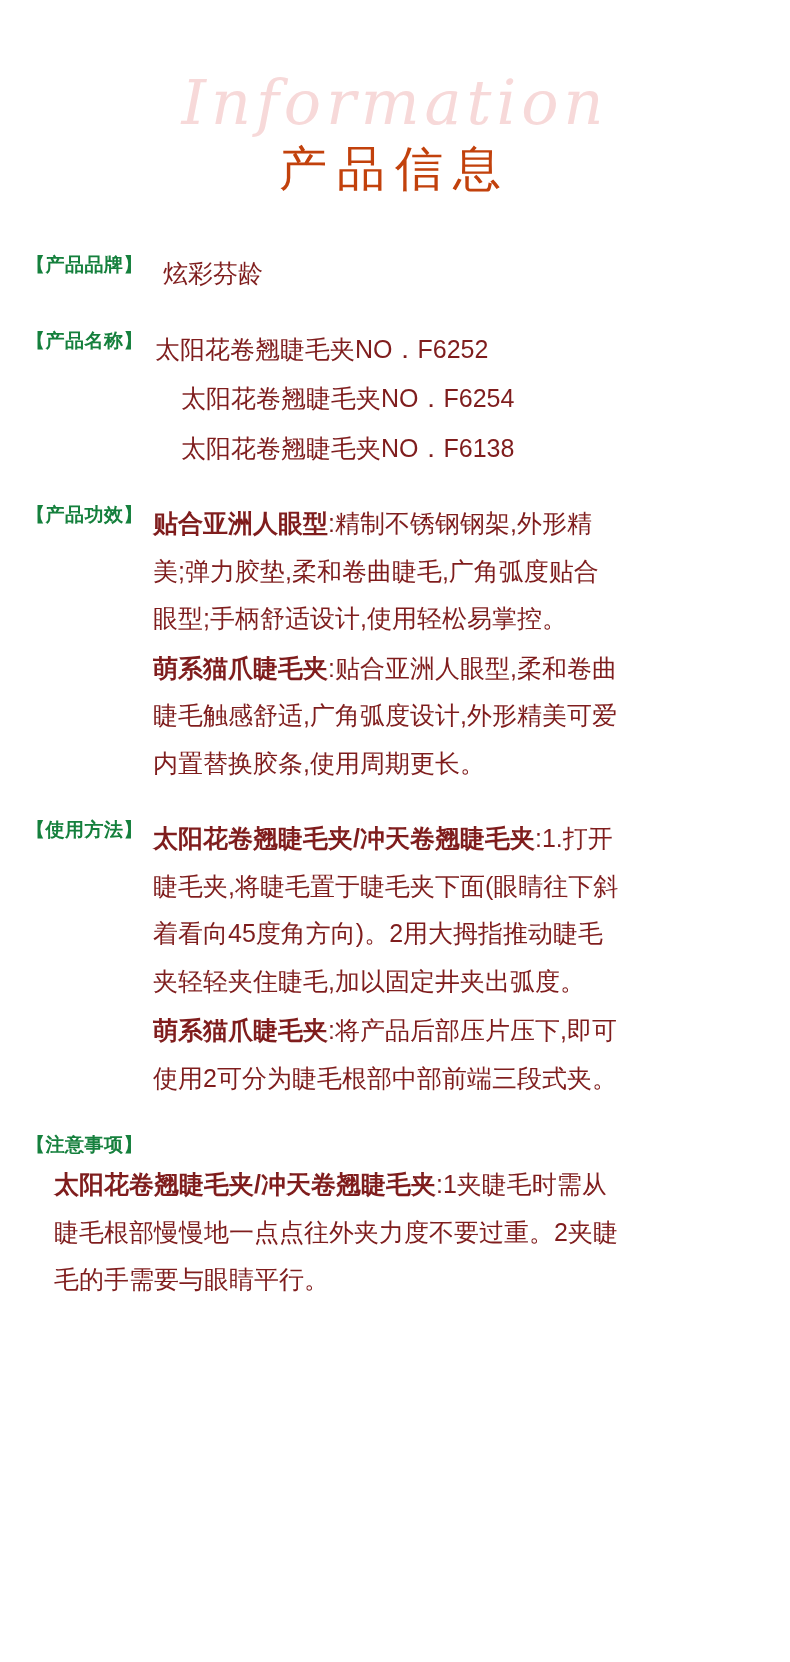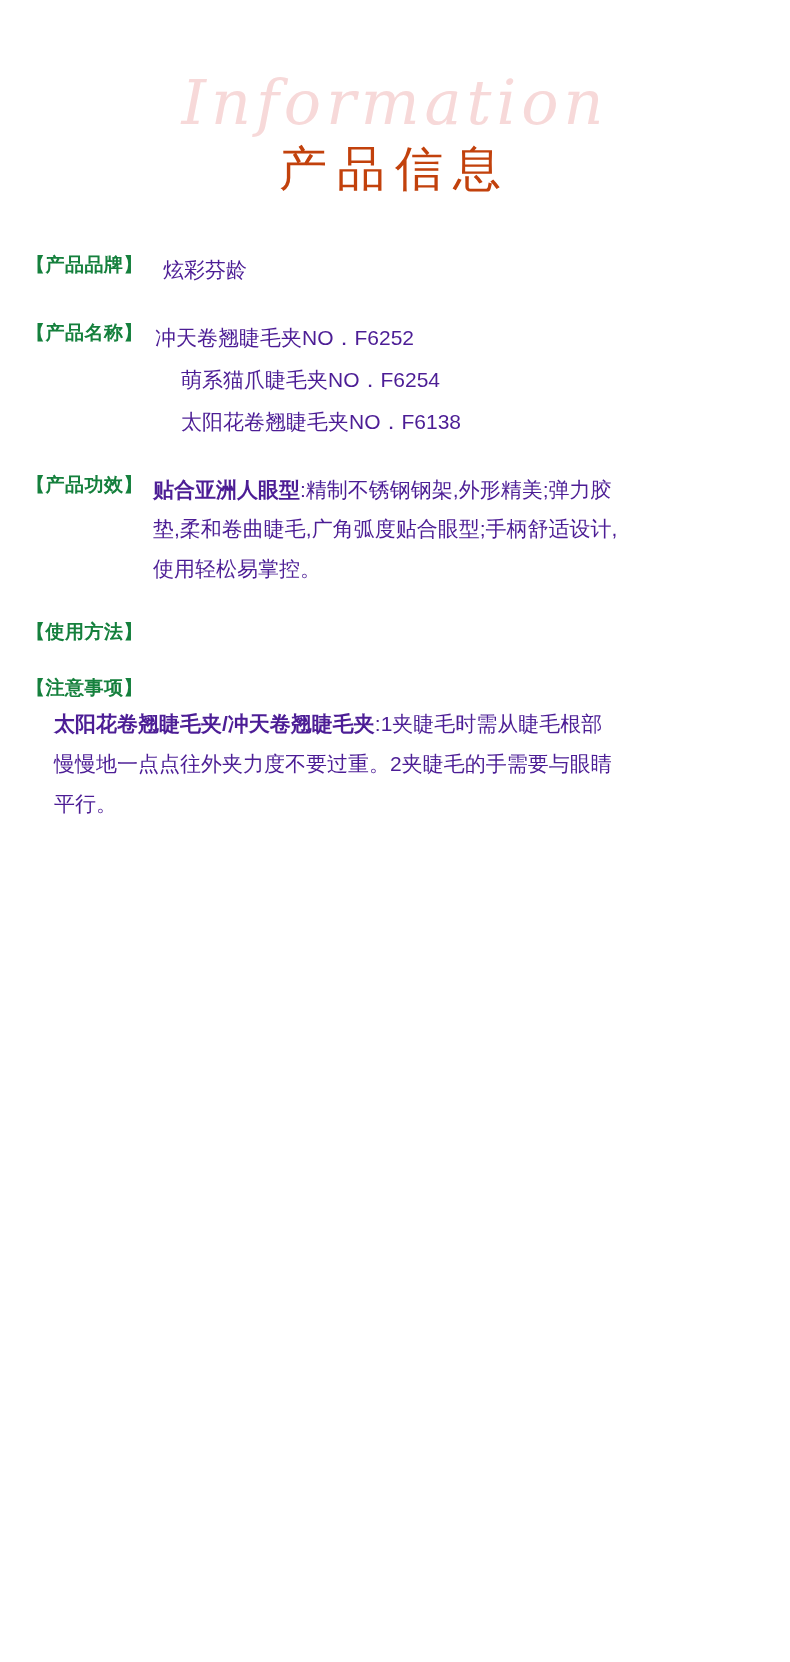--- a/index.html
+++ b/index.html
@@ -70,23 +70,23 @@
     font-size: 19px;
     font-weight: 700;
     color: #15803d;
     line-height: 1.55;
     white-space: nowrap;
     letter-spacing: 0.5px;
   }
   .row-body {
     flex: 1 1 auto;
     padding-left: 12px;
-    font-size: 21px;
+    font-size: 25px;
     line-height: 1.9;
-    color: #4c1d95;
+    color: #7f1d1d;
   }
   .row-body .indent {
     padding-left: 26px;
   }
   .para {
     margin: 0 0 2px 0;
   }
   .para .bold {
     font-weight: 700;
   }
@@ -131,37 +131,48 @@
     <div class="row brand">
       <div class="row-label">【产品品牌】</div>
       <div class="row-body">
         <p class="para">炫彩芬龄</p>
       </div>
     </div>
 
     <div class="row names">
       <div class="row-label">【产品名称】</div>
       <div class="row-body">
-        <p class="para">冲天卷翘睫毛夹NO．F6252</p>
-        <p class="para indent">萌系猫爪睫毛夹NO．F6254</p>
+        <p class="para">太阳花卷翘睫毛夹NO．F6252</p>
+        <p class="para indent">太阳花卷翘睫毛夹NO．F6254</p>
         <p class="para indent">太阳花卷翘睫毛夹NO．F6138</p>
       </div>
     </div>
 
     <div class="row effects">
       <div class="row-label">【产品功效】</div>
       <div class="row-body">
         <p class="para">
           <span class="bold">贴合亚洲人眼型</span><span>:精制不锈钢钢架,外形精美;弹力胶垫,柔和卷曲睫毛,广角弧度贴合眼型;手柄舒适设计,使用轻松易掌控。</span>
         </p>
+        <p class="para">
+          <span class="bold">萌系猫爪睫毛夹</span><span>:贴合亚洲人眼型,柔和卷曲睫毛触感舒适,广角弧度设计,外形精美可爱内置替换胶条,使用周期更长。</span>
+        </p>
       </div>
     </div>
 
     <div class="row usage">
       <div class="row-label">【使用方法】</div>
+      <div class="row-body">
+        <p class="para">
+          <span class="bold">太阳花卷翘睫毛夹/冲天卷翘睫毛夹</span><span>:1.打开睫毛夹,将睫毛置于睫毛夹下面(眼睛往下斜着看向45度角方向)。2用大拇指推动睫毛夹轻轻夹住睫毛,加以固定井夹出弧度。</span>
+        </p>
+        <p class="para">
+          <span class="bold">萌系猫爪睫毛夹</span><span>:将产品后部压片压下,即可使用2可分为睫毛根部中部前端三段式夹。</span>
+        </p>
+      </div>
     </div>
 
     <div class="row notice">
       <div class="row-label">【注意事项】</div>
       <div class="row-body">
         <p class="para">
           <span class="bold">太阳花卷翘睫毛夹/冲天卷翘睫毛夹</span><span>:1夹睫毛时需从睫毛根部慢慢地一点点往外夹力度不要过重。2夹睫毛的手需要与眼睛平行。</span>
         </p>
       </div>
     </div>

